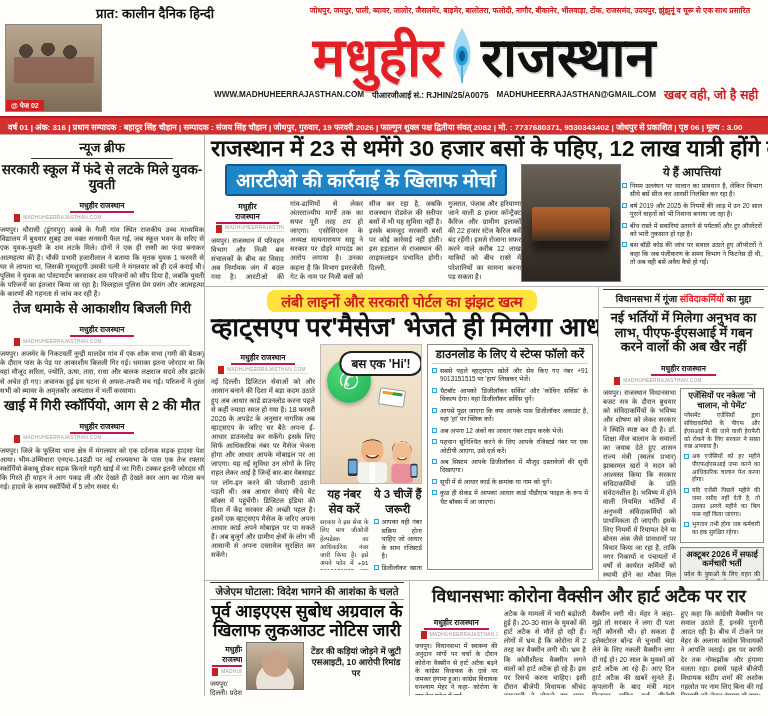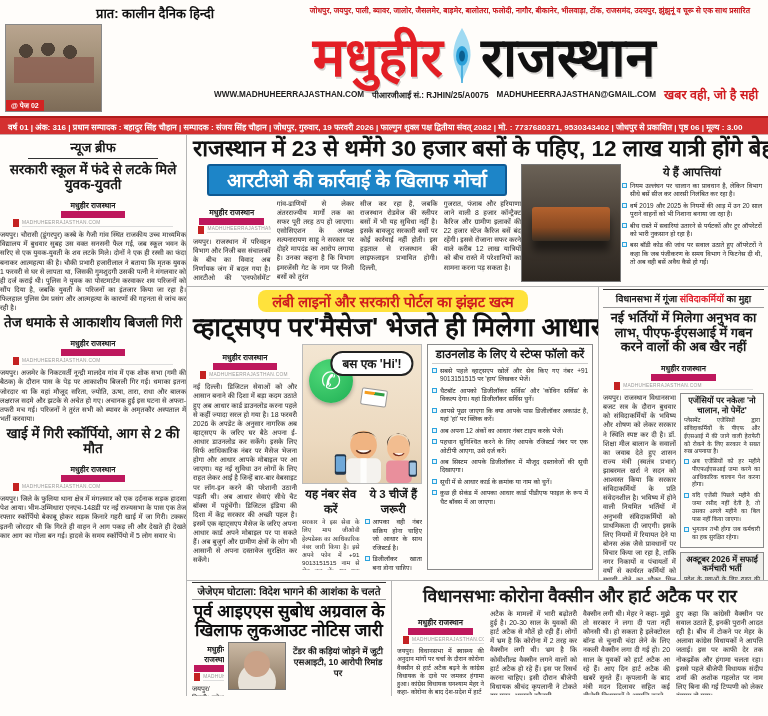--- a/index.html
+++ b/index.html
@@ -30,34 +30,34 @@
   .c-slogan { font-size:12.5px; font-weight:bold; color:#d01b20; margin-left:auto; white-space:nowrap; }
 
   .redbar { height:18px; background:#d43030; color:#fff; font-size:8.1px; font-weight:bold; display:flex; align-items:center; padding:0 8px; white-space:nowrap; overflow:hidden; border-top:2px solid #b01d1d; }
 
   
   .content { display:flex; height:562px; border-top:1px solid #caa; }
   .vline { border-right:1px solid #b5b5b5; }
 
   
   .byline { text-align:center; margin:2px auto 3px auto; width:86%; }
-  .by-name { font-size:7.6px; font-weight:bold; color:#222; border-bottom:7px solid #be185d; display:inline-block; padding:0 10px 1px 10px; }
+  .by-name { font-size:7.6px; font-weight:bold; color:#222; border-bottom:2px solid #be185d; display:inline-block; padding:0 10px 1px 10px; }
   .by-site { display:flex; align-items:center; gap:3px; margin-top:1px; }
   .by-sq { width:6px; height:8px; background:#c42222; flex:none; }
   .by-url { font-size:4.8px; color:#999; letter-spacing:.3px; border-bottom:1px solid #ddd; flex:1; text-align:left; padding-bottom:1px; }
 
   .bodytxt { font-size:6.9px; line-height:1.32; text-align:justify; color:#262626; }
 
   
   .bl { display:flex; gap:3px; margin-bottom:3px; }
   .sq { width:5px; height:5px; border:1.4px solid #2da3dc; background:#eaf6fc; flex:none; margin-top:1px; }
   .bl .bodytxt { font-size:6.4px; }
 
   
-  .left-rail { width:187px; flex:none; padding:2px 0; overflow:hidden; }
+  .left-rail { width:205px; flex:none; padding:2px 0; overflow:hidden; }
   .nb-title { font-size:13px; font-weight:bold; text-align:center; border-bottom:1.5px solid #333; width:70%; margin:1px auto 3px auto; padding-bottom:2px; }
   .nb-h { font-size:13.5px; font-weight:bold; text-align:center; line-height:1.12; margin-top:3px; color:#161616; }
 
   
   .main-area { flex:1; display:flex; flex-direction:column; overflow:hidden; }
 
   
   .bus-sec { height:152px; border-bottom:1px solid #b5b5b5; padding:2px 5px 0 6px; }
   .bus-hl { font-size:22.5px; font-weight:bold; text-align:center; line-height:1.1; color:#131313; white-space:nowrap; }
   .bus-row { display:flex; gap:0; margin-top:2px; height:118px; }

